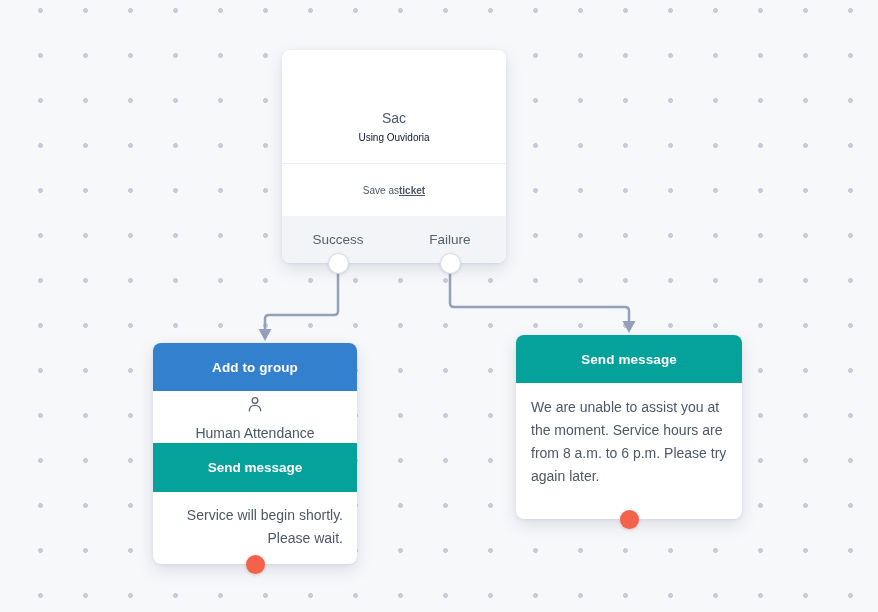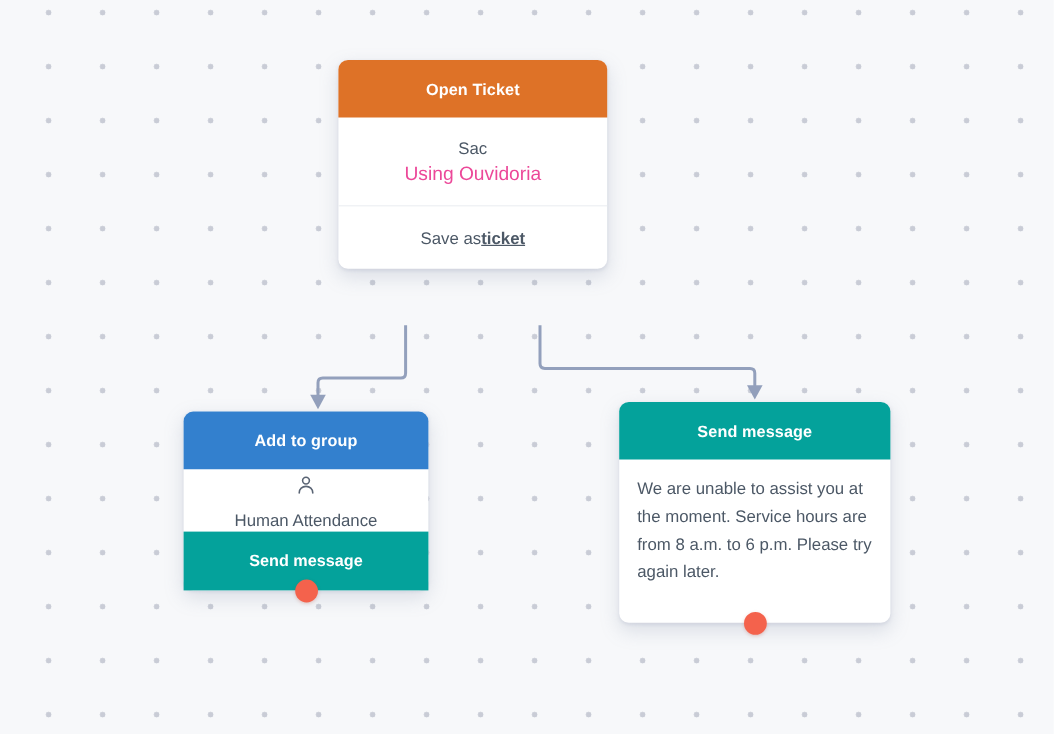--- a/index.html
+++ b/index.html
@@ -59,29 +59,30 @@
   
   .ot-body {
     height: 73px;
     display: flex;
     flex-direction: column;
     align-items: center;
     justify-content: center;
     gap: 6px;
     border-bottom: 1px solid #EDEFF3;
     text-align: center;
+    margin-top: 40px;
   }
   .ot-title { font-size: 14px; color: #4C5866; }
-  .ot-sub   { font-size: 16px; color: #ec4899; }
+  .ot-sub   { font-size: 10px; color: #0f172a; }
   .ot-action {
     height: 52px;
     display: flex;
     align-items: center;
     justify-content: center;
-    font-size: 14px;
+    font-size: 10px;
     color: #4C5866;
   }
   .ot-action b { font-weight: 700; text-decoration: underline; }
   .ot-footer {
     position: relative;
     height: 47px;
     border-radius: 0 0 8px 8px;
     display: flex;
     align-items: center;
   }
@@ -145,43 +146,49 @@
       <path class="wire" d="M338 271 L338 311 Q338 315 334 315 L269 315 Q265 315 265 319 L265 330" style="stroke: rgb(147, 160, 188);"></path>
       <polygon points="258.5,329 271.5,329 265,341" style="fill: rgb(147, 160, 188);"></polygon>
     </g>
     <g>
       <path class="wire" d="M450 271 L450 303 Q450 307 454 307 L625 307 Q629 307 629 311 L629 322" style="stroke: rgb(147, 160, 188);"></path>
       <polygon points="622.5,321 635.5,321 629,333" style="fill: rgb(147, 160, 188);"></polygon>
     </g>
   </svg>
 
   <div class="node" style="left:282px; top:50px; width:224px;">
-    <div class="hdr" style="background-color: rgb(222, 114, 39);">Open Ticket</div>
     <div class="ot-body">
       <div class="ot-title">Sac</div>
       <div class="ot-sub">Using Ouvidoria</div>
     </div>
     <div class="ot-action">
       <span>Save as </span>
         <b>ticket</b>
+    </div>
+    <div class="ot-footer" style="background-color: rgb(242, 244, 247);">
+      <div class="out">Success</div>
+      <div class="out">Failure</div>
+      <div class="port port-success"></div>
+      <div class="port port-failure"></div>
     </div>
   </div>
 
   <div class="node" style="left:153px; top:343px; width:204px;text-align:right;">
     <div class="hdr" style="background-color: rgb(51, 128, 206);">Add to group</div>
     <div class="row">
       <span>
         <svg width="20" height="20" viewBox="0 0 24 24" fill="none" stroke="#5A6474" stroke-width="1.6" stroke-linecap="round">
           <circle cx="12" cy="7.8" r="3.4"></circle>
           <path d="M5.2 20.2c0-4 3-6.6 6.8-6.6s6.8 2.6 6.8 6.6"></path>
         </svg>
       </span>
       <span>Human Attendance</span>
     </div>
     <div class="subhdr" style="background-color: rgb(4, 162, 155);">Send message</div>
+    <div class="msg">Service will begin shortly. Please wait.</div>
     <div class="red-port" style="background-color: rgb(244, 98, 76);"></div>
   </div>
 
   <div class="node" style="left:516px; top:335px; width:226px;">
     <div class="hdr" style="background-color: rgb(4, 162, 155);">Send message</div>
     <div class="msg msg-lg">We are unable to assist you at the moment. Service hours are from 8 a.m. to 6 p.m. Please try again later.</div>
     <div class="red-port" style="background-color: rgb(244, 98, 76);"></div>
   </div>
 
 </div>

